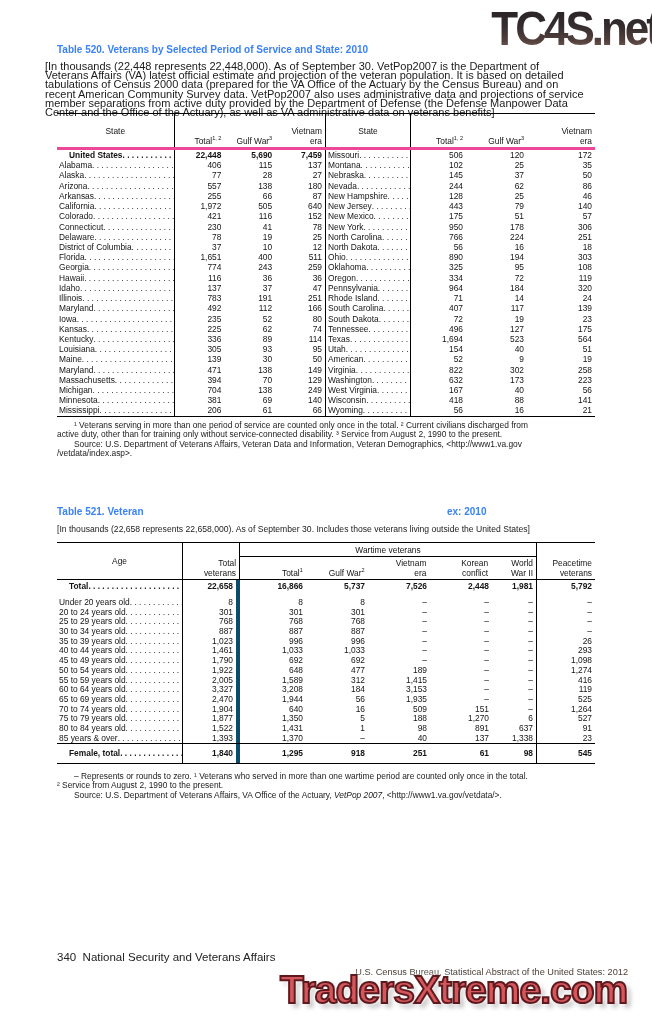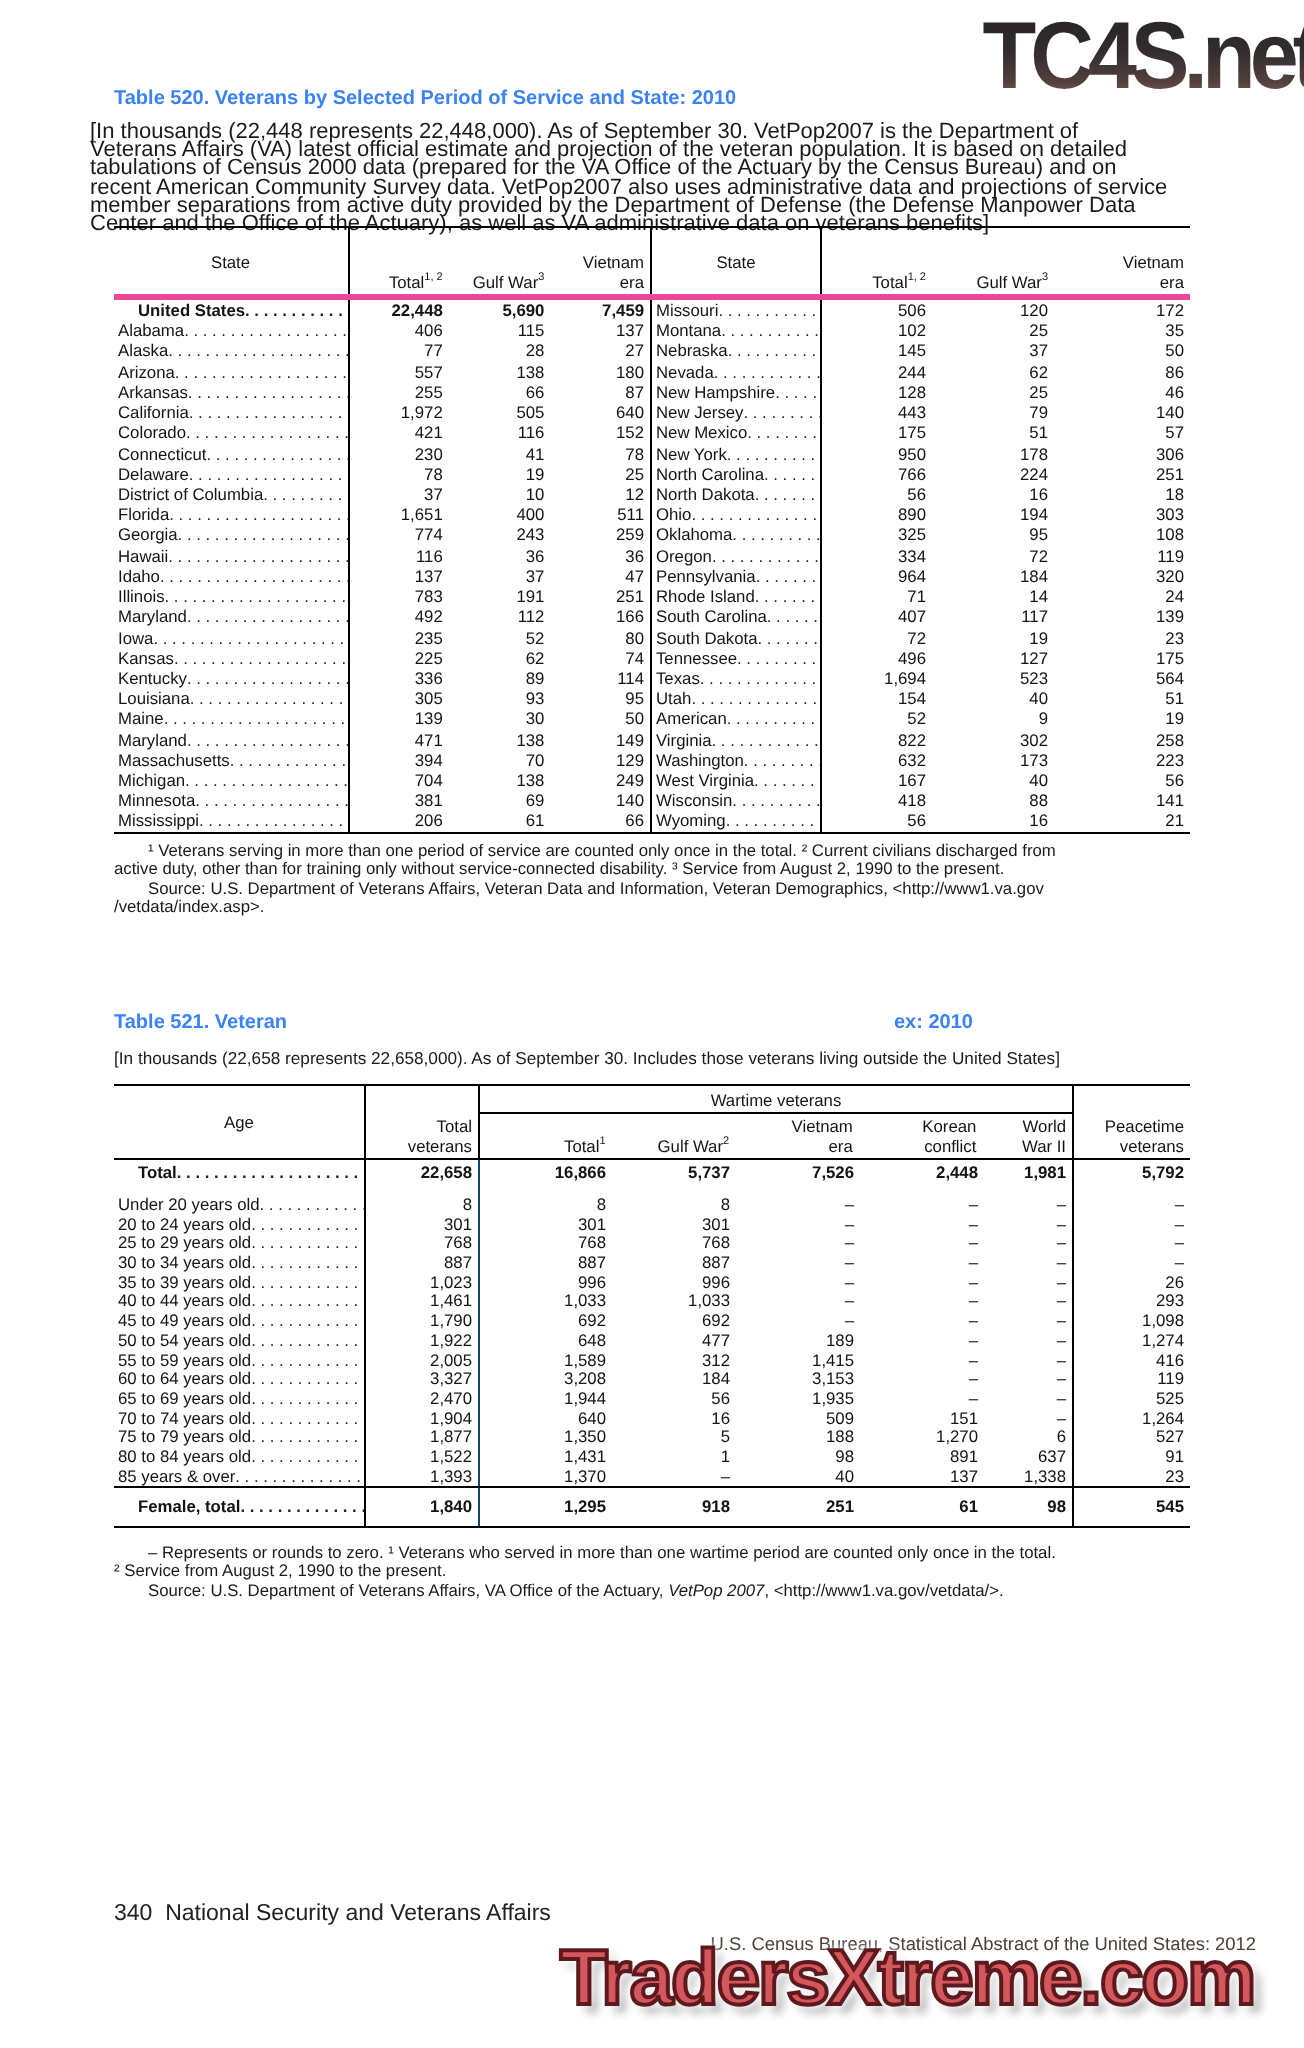--- a/index.html
+++ b/index.html
@@ -56,21 +56,21 @@
   .hg{width:297px;border-right:1px solid #000;display:flex;flex-direction:column;}
   .hg-title{height:14px;line-height:14px;border-bottom:1px solid #000;text-align:center;}
   .hg-cols{flex:1;display:flex;}
   .hc{display:flex;align-items:flex-end;justify-content:flex-end;text-align:right;padding:0 3px 1px 0;}
   .c1{width:66px;} .c2{width:62px;} .c3{width:62px;} .c4{width:62px;} .c5{width:45px;}
   .hp{width:58px;display:flex;align-items:flex-end;justify-content:flex-end;
       text-align:right;padding:0 3px 1px 0;}
   .r521{display:flex;height:9.7px;line-height:9.7px;}
   .r521 .ca{display:flex;overflow:hidden;width:126px;border-right:1px solid #000;padding-left:2px;height:100%;}
   .cv{text-align:right;padding-right:3px;}
-  .cv1{width:57px;border-right:1px solid #0c4a6e;}
+  .cv1{width:57px;border-right:4px solid #0c4a6e;}
   .cv2{width:66px;} .cv3{width:62px;} .cv4{width:62px;} .cv5{width:62px;}
   .cv6{width:45px;border-right:1px solid #000;}
   .cv7{width:58px;}
   .r521.total{height:18px;line-height:13px;}
   .r521.female{height:20px;line-height:18px;border-top:1px solid #000;}
   .r521.bold .ca{padding-left:12px;}
   
   .footer-left{position:absolute;left:57px;top:951px;font-size:11.5px;color:#222;}
   .footer-right{position:absolute;right:24px;top:967px;font-size:9.2px;color:#4a4038;}
   

